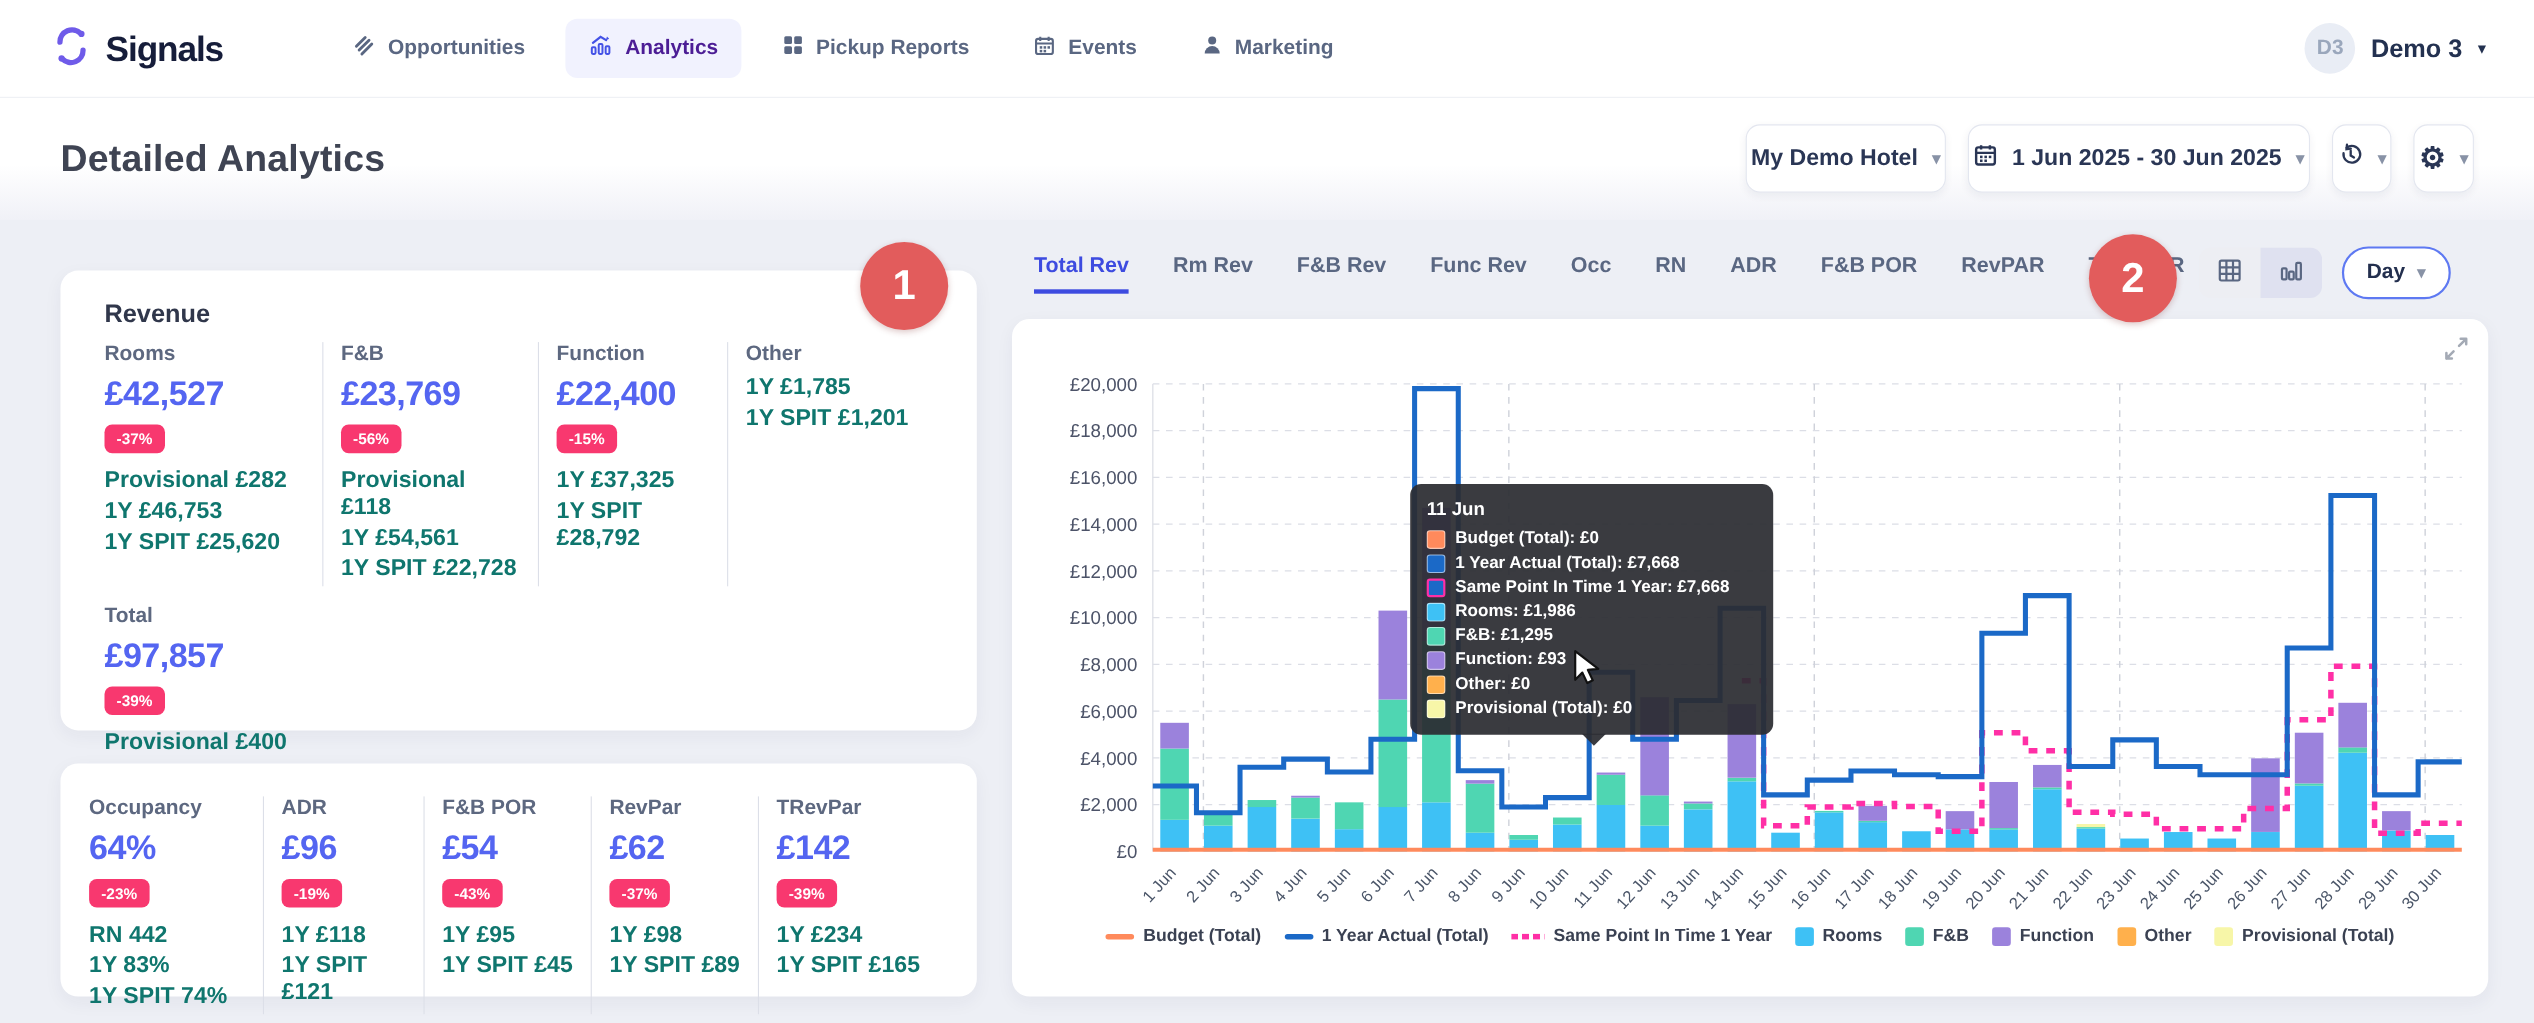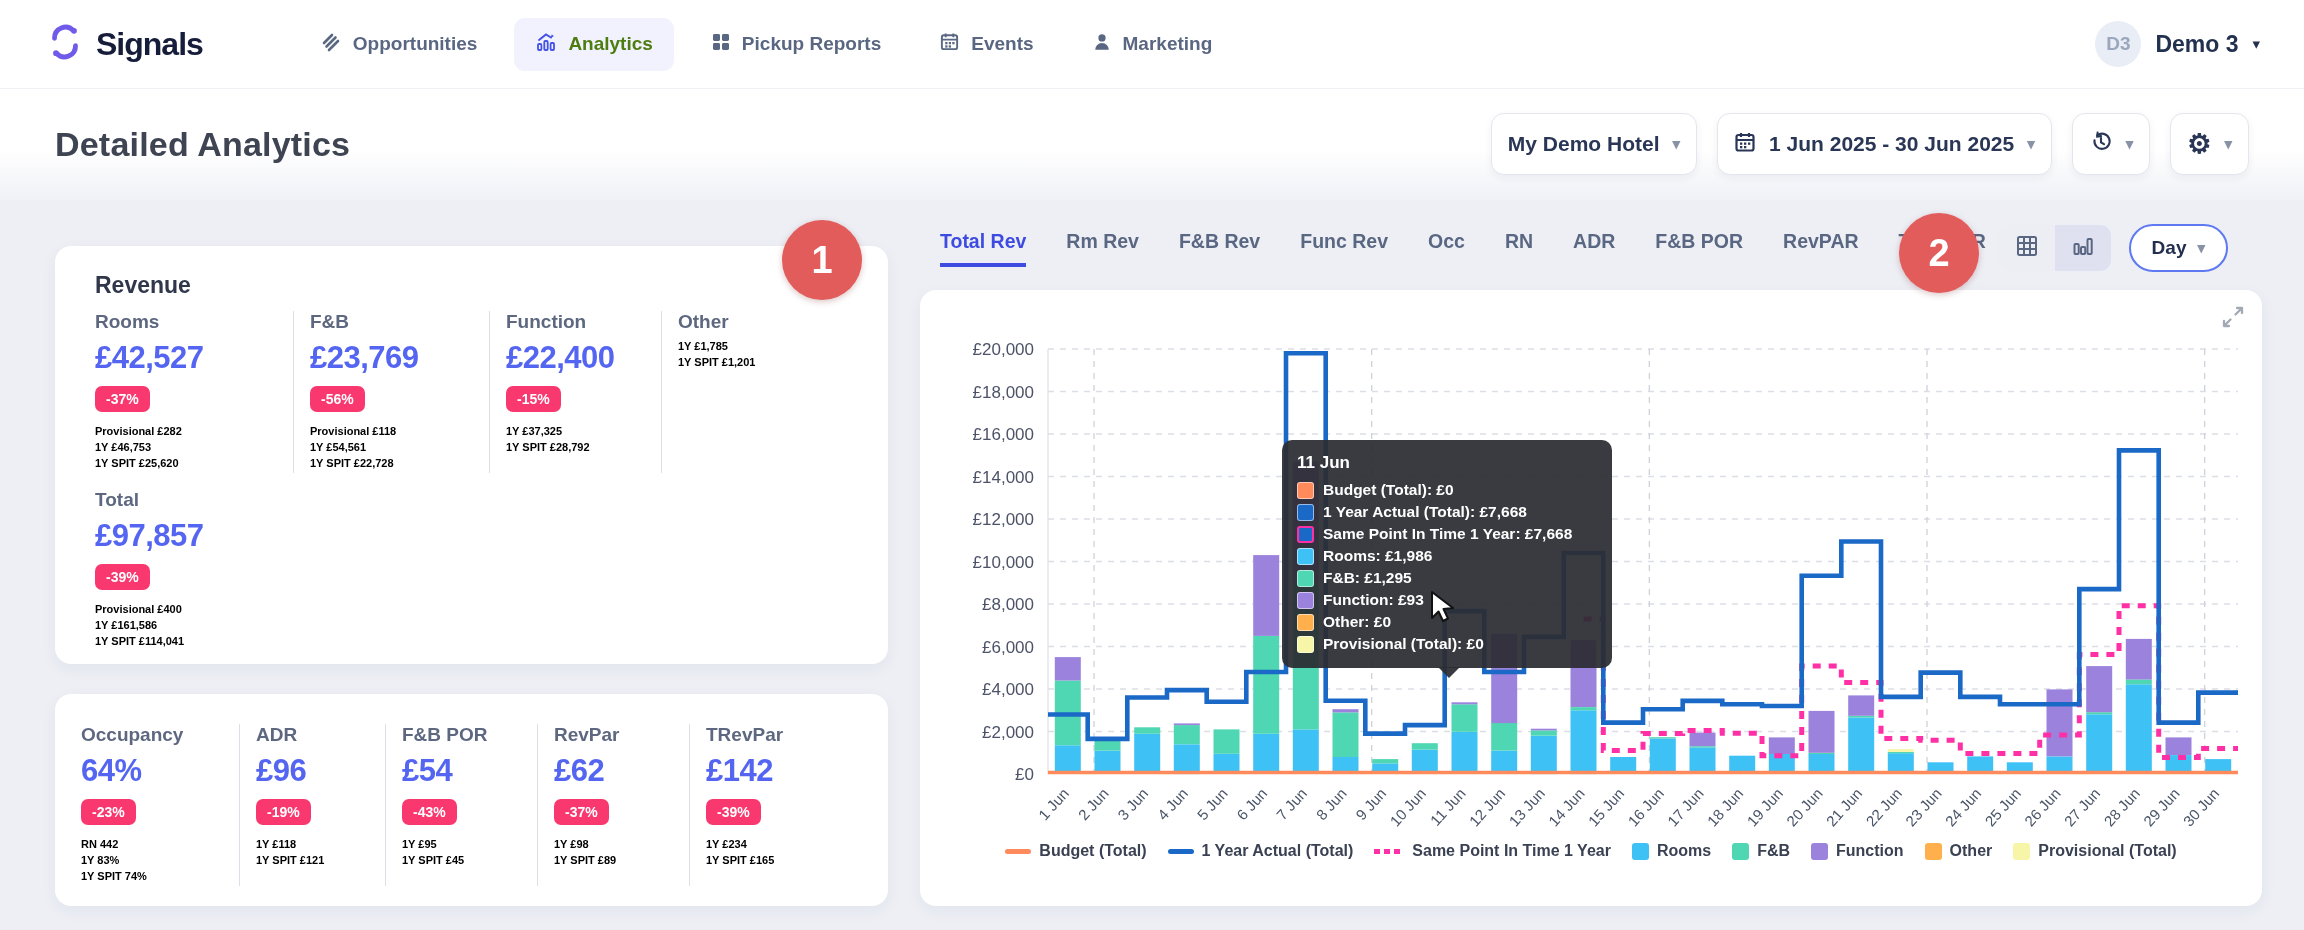--- a/index.html
+++ b/index.html
@@ -9,37 +9,37 @@
 
   
   .topnav { position:absolute; top:0; left:0; right:0; height:88px; background:#fff;
             display:flex; align-items:center; padding:0 44px; z-index:5;
             box-shadow:0 1px 0 #eef0f4; }
   .brand { display:flex; align-items:center; gap:10px; margin-right:96px; }
   .brand-text { font-size:32px; font-weight:bold; color:#161d3a; letter-spacing:-1px; }
   .menu { display:flex; align-items:center; gap:16px; }
   .menu-item { display:flex; align-items:center; gap:11px; font-size:19px; font-weight:bold;
                color:#5a6782; padding:13px 21px; border-radius:11px; cursor:pointer; }
-  .menu-item.active { background:#f1f2fe; color:#4d7c0f; }
+  .menu-item.active { background:#f1f2fe; color:#4c1d95; }
   .user { margin-left:auto; display:flex; align-items:center; gap:14px; cursor:pointer; }
   .avatar { width:46px; height:46px; border-radius:50%; background:#e9edf5; color:#9aa7bc;
             font-weight:bold; font-size:19px; display:flex; align-items:center; justify-content:center; }
   .user-name { font-size:23px; font-weight:bold; color:#233150; }
   .caret { color:#8892a6; font-size:15px; }
   .caret.dark { color:#233150; }
 
   
   .titlebar { position:absolute; top:88px; left:0; right:0; height:112px;
               background:linear-gradient(#ffffff 55%, #f0f1f7); display:flex; align-items:center;
               padding:0 55px; z-index:4; }
   .page-title { font-size:34px; font-weight:bold; color:#3f4453; letter-spacing:0.2px; }
   .controls { margin-left:auto; display:flex; align-items:center; gap:20px; }
   .ctrl-btn { height:62px; background:#fff; border:1px solid #e3e6ef; border-radius:13px;
               box-shadow:0 3px 8px rgba(25,35,65,0.06); display:flex; align-items:center;
-              gap:13px; padding:0 16px; font-size:21px; font-weight:bold; color:#2a3655; cursor:pointer; }
+              gap:13px; padding:0 4px; font-size:21px; font-weight:bold; color:#2a3655; cursor:pointer; }
   .gear-glyph { font-size:27px; color:#2a3655; line-height:1; }
 
   
   .card { position:absolute; background:#fff; border-radius:16px;
           box-shadow:0 5px 16px rgba(30,40,70,0.05); }
   .card.revenue { left:55px; top:246px; width:833px; height:418px; padding:26px 20px 0 40px; }
   .card.kpi     { left:55px; top:694px; width:833px; height:212px; padding:30px 14px 0 26px; }
   .rev-title { font-size:23px; font-weight:bold; color:#30374b; margin-bottom:12px; }
   .stat-grid { display:flex; align-items:stretch; }
   .stat-col { padding:0 16px; }
@@ -50,21 +50,21 @@
   .revenue .stat-col:nth-child(4){ width:200px; }
   .kpi .stat-col:nth-child(1){ width:158px; padding-left:0; }
   .kpi .stat-col:nth-child(2){ width:146px; }
   .kpi .stat-col:nth-child(3){ width:152px; }
   .kpi .stat-col:nth-child(4){ width:152px; }
   .kpi .stat-col:nth-child(5){ width:170px; }
   .col-label { font-size:19px; font-weight:bold; color:#5d6880; margin-bottom:7px; }
   .col-value { font-size:31px; font-weight:bold; color:#5465f1; margin-bottom:10px; letter-spacing:-0.5px; }
   .pct-badge { display:inline-block; background:#f8386f; color:#fff; font-size:14px; font-weight:bold;
                padding:5px 11px; border-radius:7px; margin-bottom:9px; }
-  .col-line { font-size:11px; color:#000000; font-weight:bold; margin:4px 0; }
+  .col-line { font-size:21px; color:#0f766e; font-weight:bold; margin:4px 0; }
   .total-block { margin-top:16px; width:220px; }
 
   
   .tabs-row { position:absolute; left:940px; top:222px; width:1288px; height:52px;
               display:flex; align-items:center; z-index:4; }
   .tabs { display:flex; gap:40px; align-items:flex-end; }
   .tab { font-size:19.5px; font-weight:bold; color:#5a6782; padding-bottom:10px;
          border-bottom:4px solid transparent; cursor:pointer; white-space:nowrap; }
   .tab.active { color:#3d4be0; border-bottom-color:#3d4be0; }
   .view-toggle { margin-left:auto; display:flex; background:#edeef3; border-radius:11px; overflow:hidden; }

